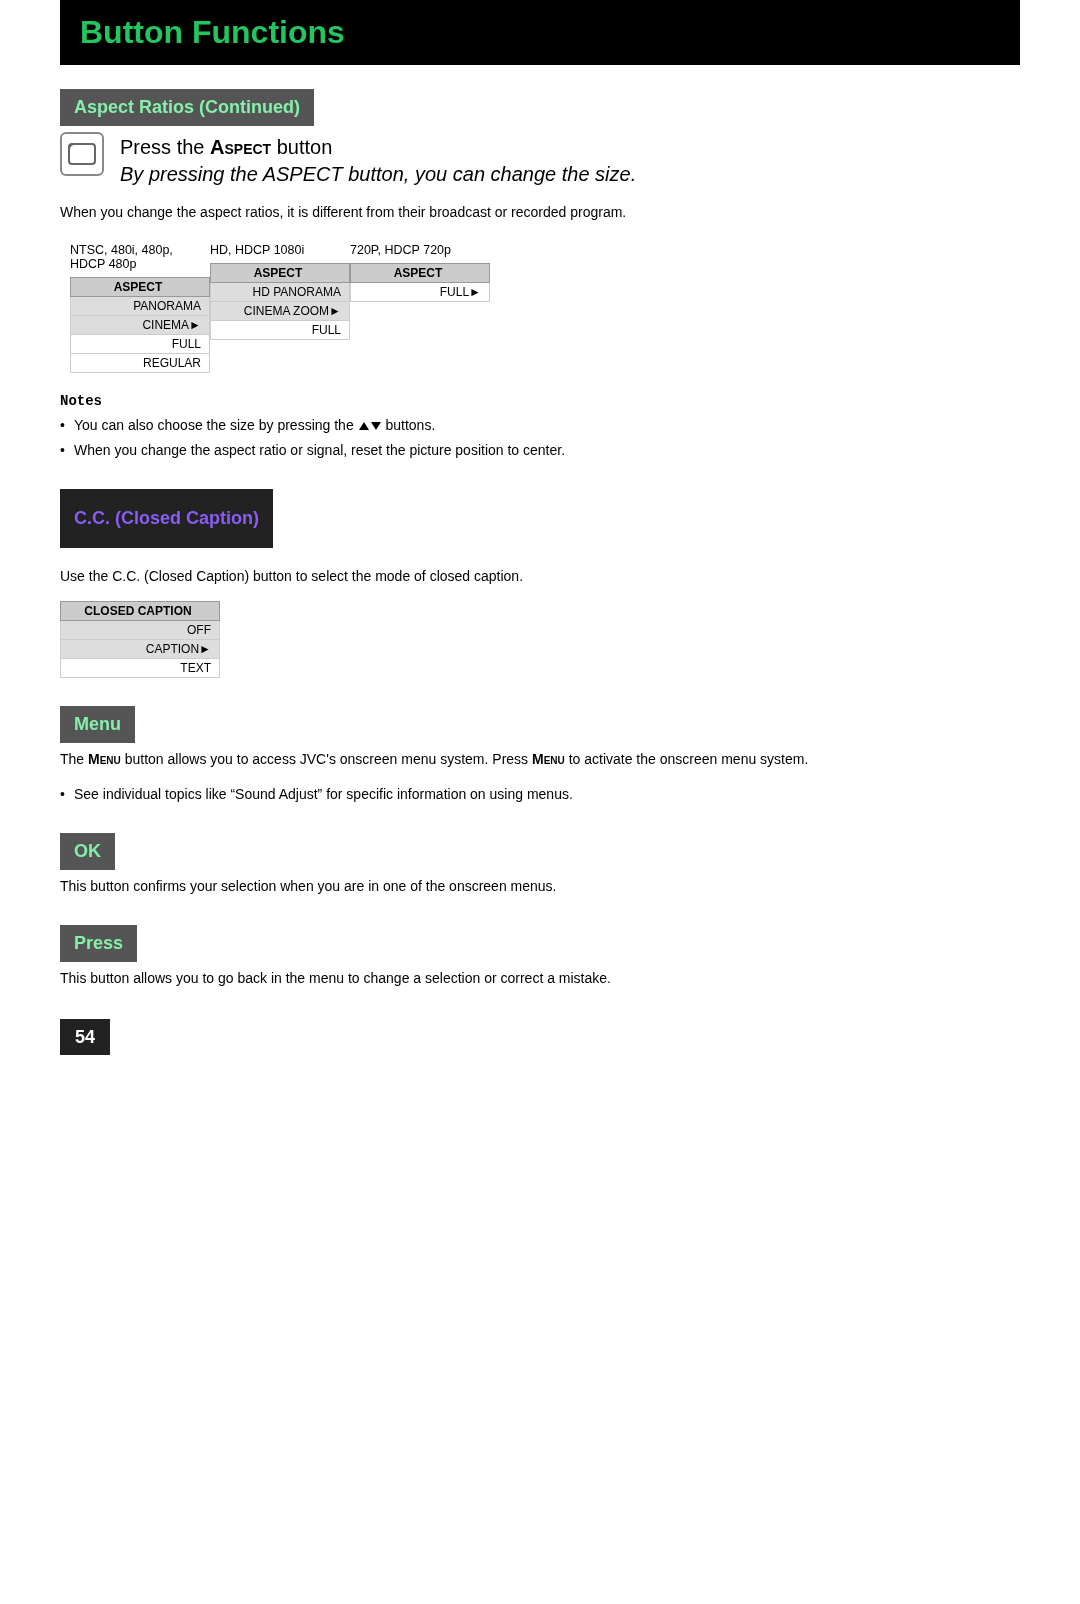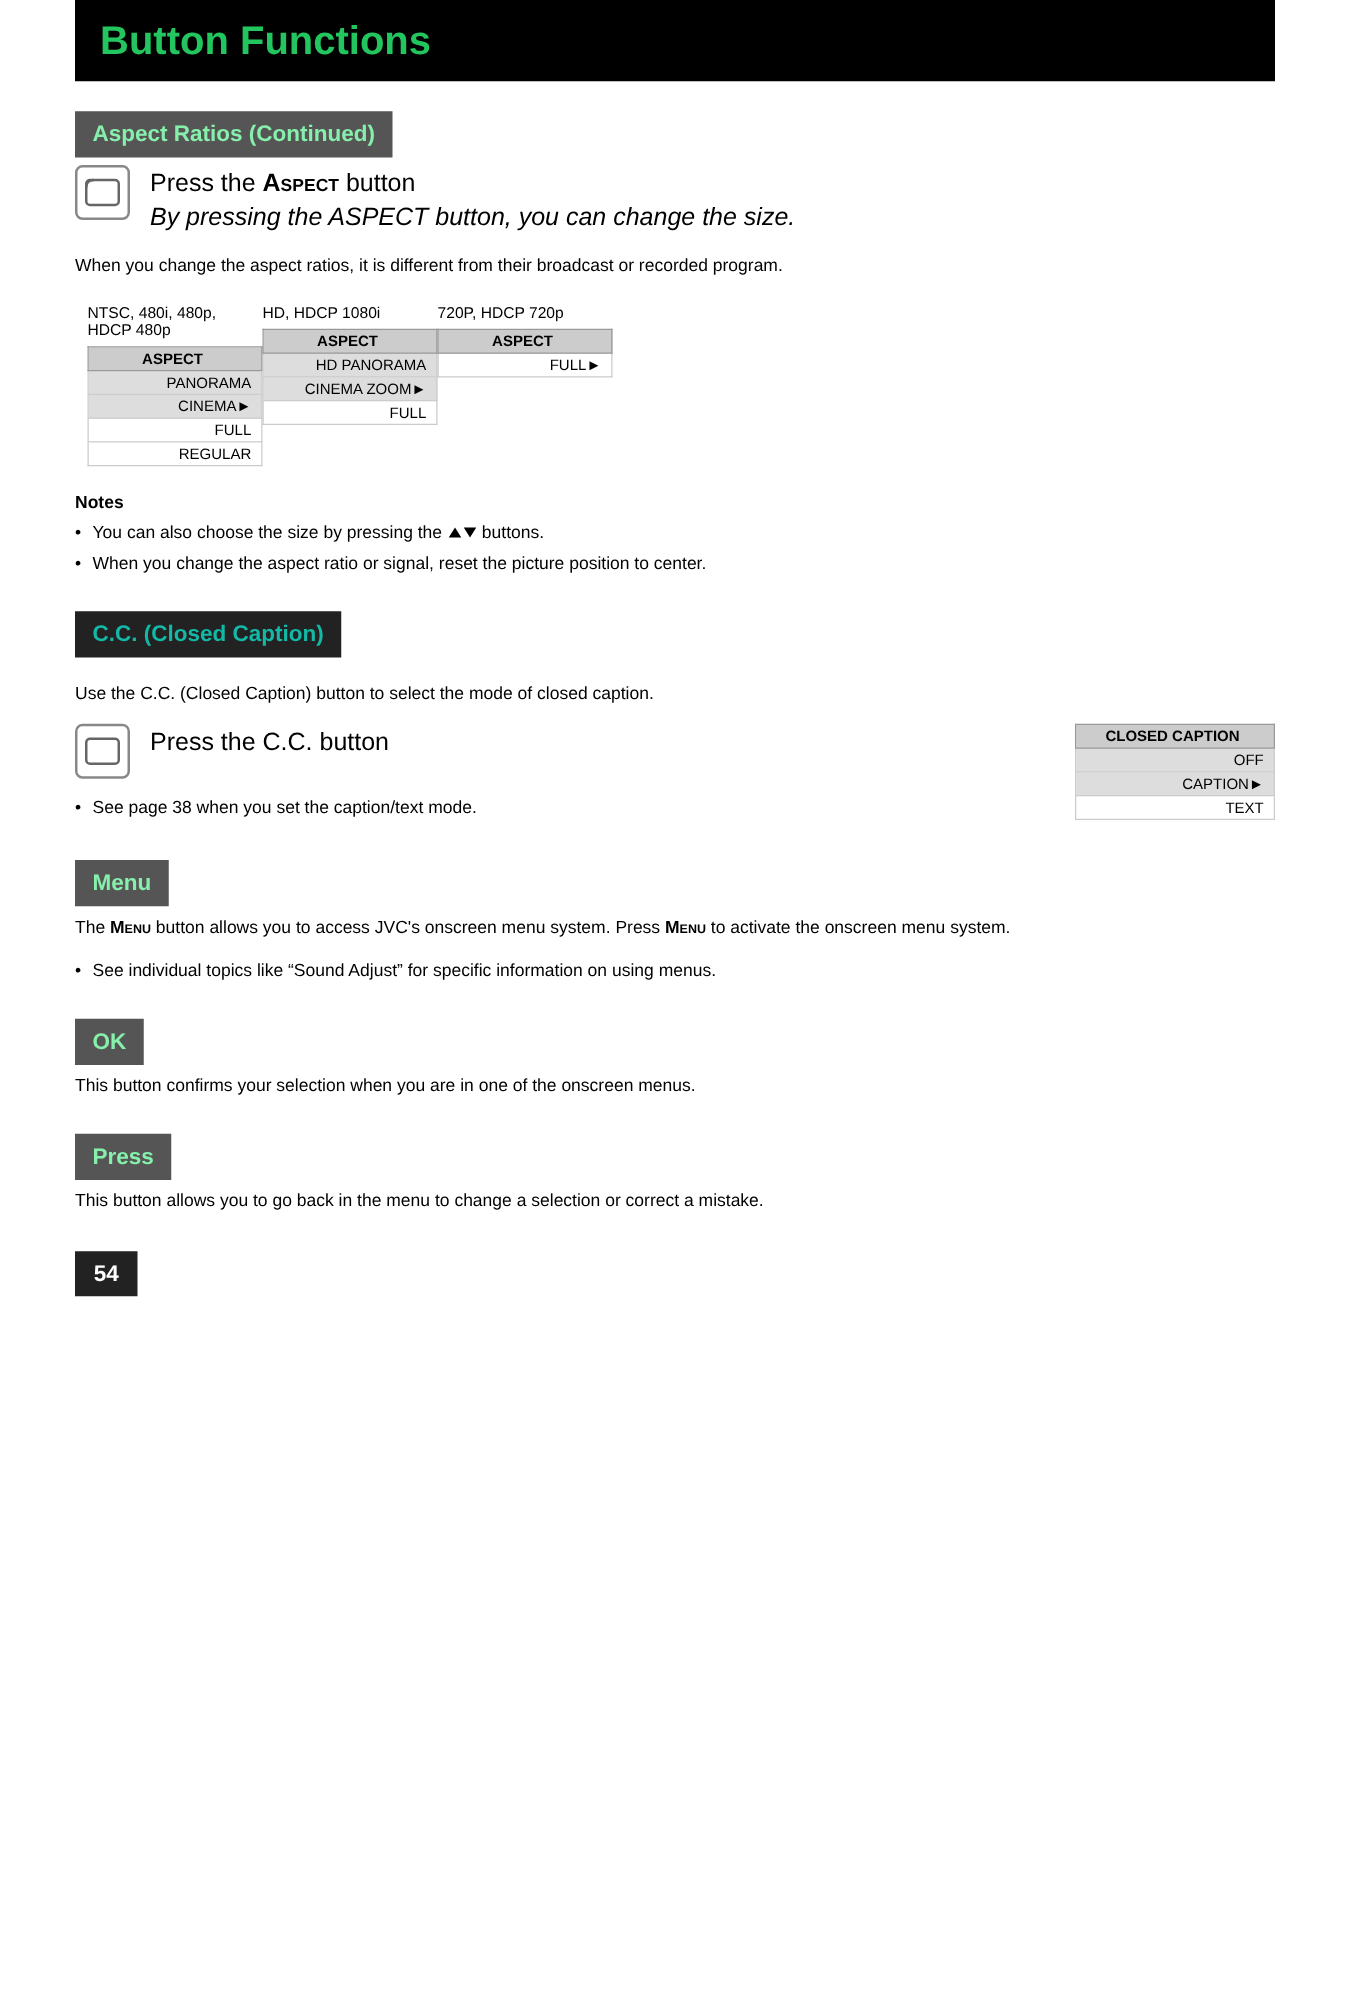--- a/index.html
+++ b/index.html
@@ -22,24 +22,24 @@
       background: #000;
       color: #22c55e;
       font-size: 32px;
       font-weight: bold;
       padding: 14px 20px;
       margin-bottom: 24px;
     }
 
     .section-header-dark {
       background: #222;
-      color: #14b8a6;
+      color: #8b5cf6;
       font-size: 18px;
       font-weight: bold;
-      padding: 8px 14px;
+      padding: 19px 14px;
       margin-bottom: 18px;
       display: inline-block;
     }
 
     .section-header-medium {
       background: #555;
       color: #86efac;
       font-size: 18px;
       font-weight: bold;
       padding: 8px 14px;
@@ -141,20 +141,21 @@
 
     
     .notes-section {
       margin: 10px 0 18px 0;
     }
 
     .notes-title {
       font-weight: bold;
       font-size: 14px;
       margin-bottom: 6px;
+      font-family: Liberation Mono, monospace;
     }
 
     .notes-list {
       list-style: none;
       padding: 0;
     }
 
     .notes-list li {
       font-size: 14px;
       padding-left: 14px;
@@ -350,35 +351,20 @@
       </ul>
     </div>
   </div>
 
   <div class="section-block">
     <div class="section-header-dark">C.C. (Closed Caption)</div>
 
     <p class="body-text">Use the C.C. (Closed Caption) button to select the mode of closed caption.</p>
 
     <div class="cc-layout">
-      <div class="cc-left">
-        <div class="button-row">
-          <div class="btn-icon">
-            <svg width="30" height="30" viewBox="0 0 30 30">
-              <rect x="2" y="5" width="26" height="20" rx="3" ry="3" fill="none" stroke="#666" stroke-width="2"></rect>
-            </svg>
-          </div>
-          <div class="button-text-block">
-            <p>Press the C.C. button</p>
-          </div>
-        </div>
-        <ul class="notes-list">
-          <li>See page 38 when you set the caption/text mode.</li>
-        </ul>
-      </div>
       <div class="cc-right">
         <table class="cc-table">
           <tbody>
               <tr class="header-row">
             <td>CLOSED CAPTION</td>
           </tr>
           <tr class="shaded">
             <td>OFF</td>
           </tr>
           <tr class="shaded">

